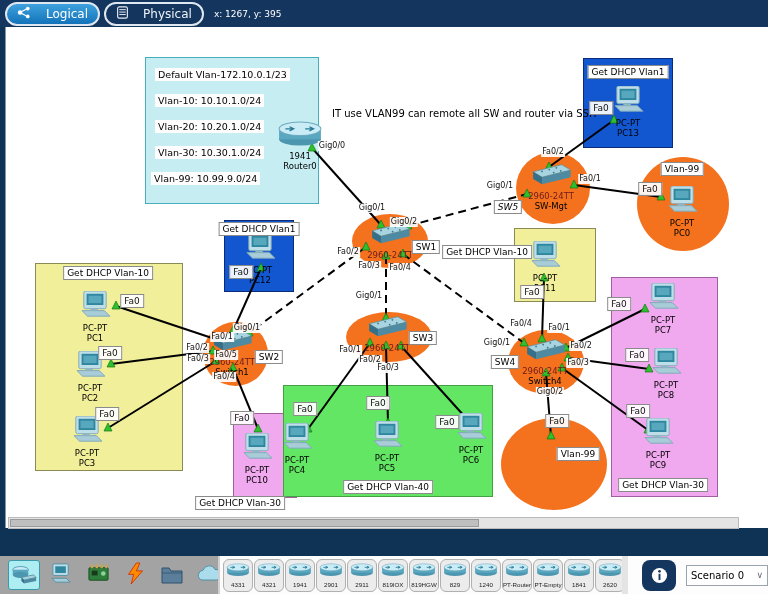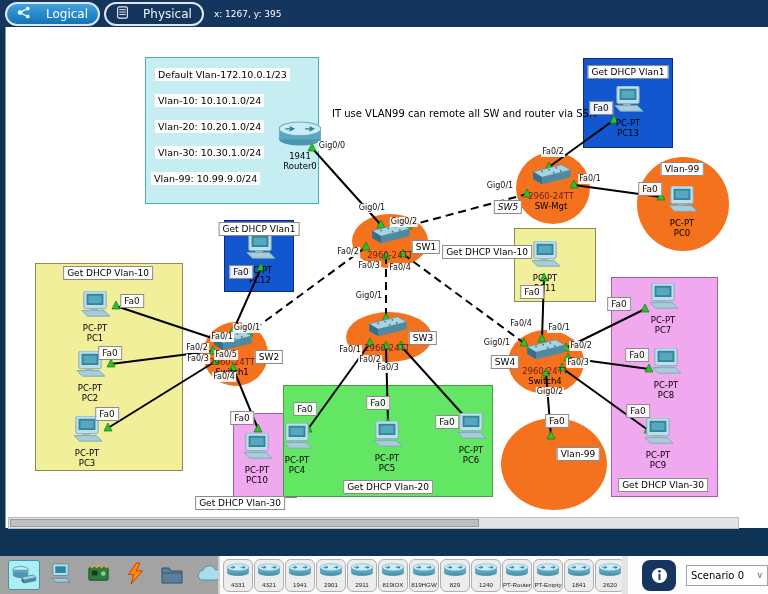--- a/index.html
+++ b/index.html
@@ -417,21 +417,21 @@
       <div class="plabel boxed" style="left: 619px; top: 304px;">Fa0</div>
       <div class="plabel" style="left: 578px; top: 363px;">Fa0/3</div>
       <div class="plabel boxed" style="left: 637px; top: 355px;">Fa0</div>
       <div class="plabel" style="left: 521px; top: 324px;">Fa0/4</div>
       <div class="plabel boxed" style="left: 638px; top: 411px;">Fa0</div>
       <div class="plabel" style="left: 550px; top: 392px;">Gig0/2</div>
       <div class="plabel boxed" style="left: 557px; top: 421px;">Fa0</div>
       <div class="chip" style="left: 628px; top: 72px;">Get DHCP Vlan1</div>
       <div class="chip" style="left: 259px; top: 229px;">Get DHCP Vlan1</div>
       <div class="chip" style="left: 108px; top: 273px;">Get DHCP Vlan-10</div>
-      <div class="chip" style="left: 388px; top: 487px;">Get DHCP Vlan-20</div>
+      <div class="chip" style="left: 388px; top: 487px;">Get DHCP Vlan-40</div>
       <div class="chip" style="left: 663px; top: 485px;">Get DHCP Vlan-30</div>
       <div class="chip" style="left: 240px; top: 503px;">Get DHCP Vlan-30</div>
       <div class="chip" style="left: 487px; top: 252px;">Get DHCP Vlan-10</div>
       <div class="chip" style="left: 682px; top: 169px;">Vlan-99</div>
       <div class="chip" style="left: 578px; top: 454px;">Vlan-99</div>
       <div class="chip" style="left: 426px; top: 247px;">SW1</div>
       <div class="chip" style="left: 269px; top: 357px;">SW2</div>
       <div class="chip" style="left: 423px; top: 338px;">SW3</div>
       <div class="chip" style="left: 505px; top: 362px;">SW4</div>
       <div class="chip" style="left: 508px; top: 207px; font-style: italic;">SW5</div>

